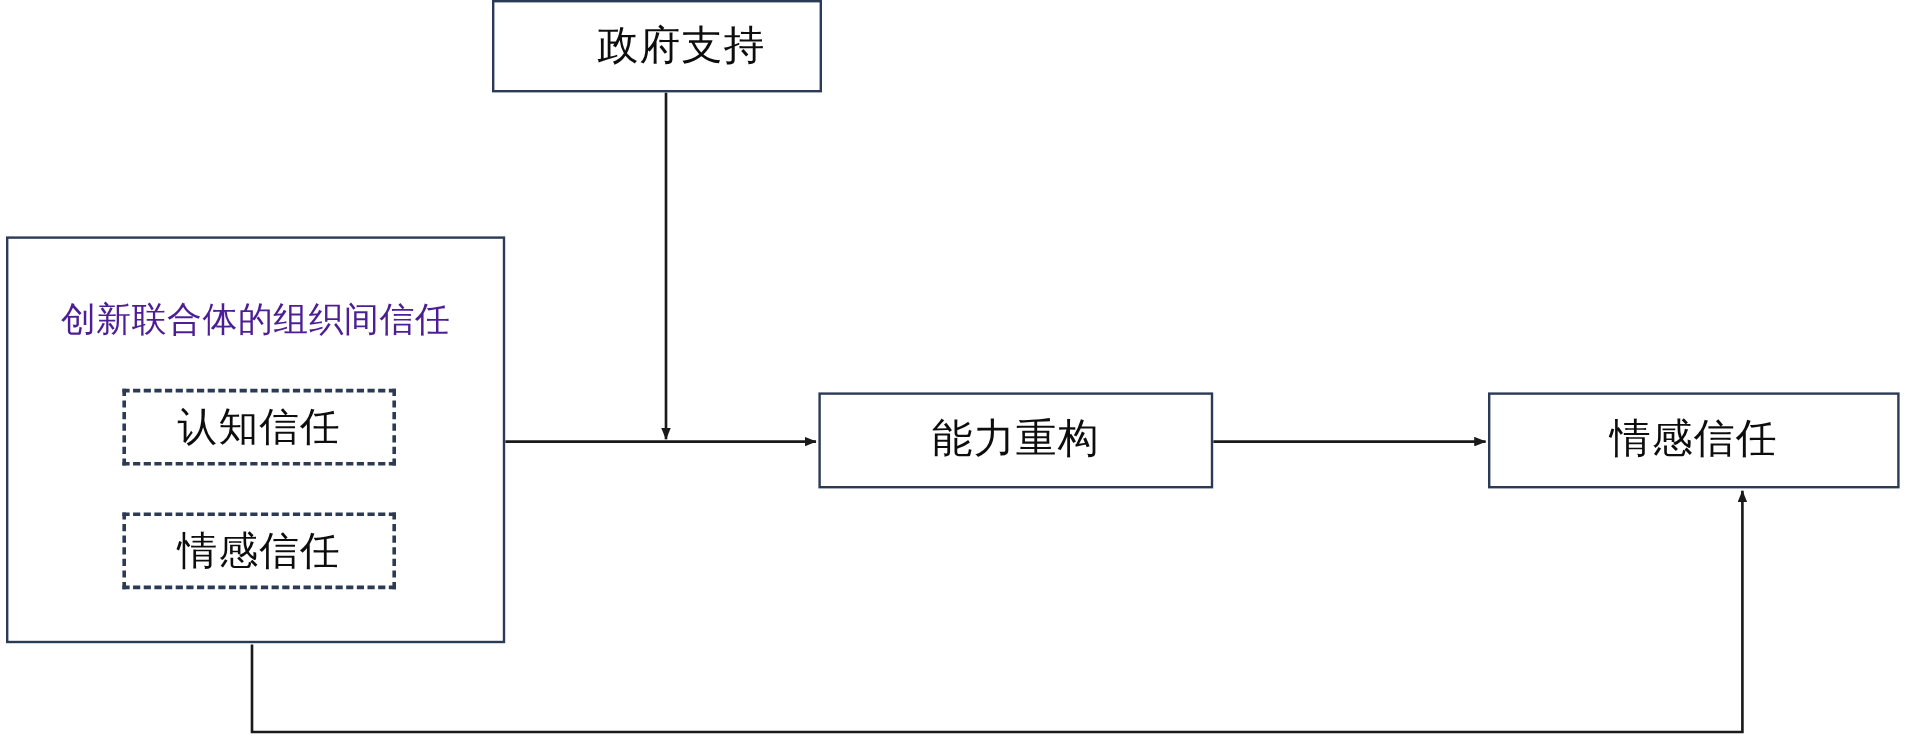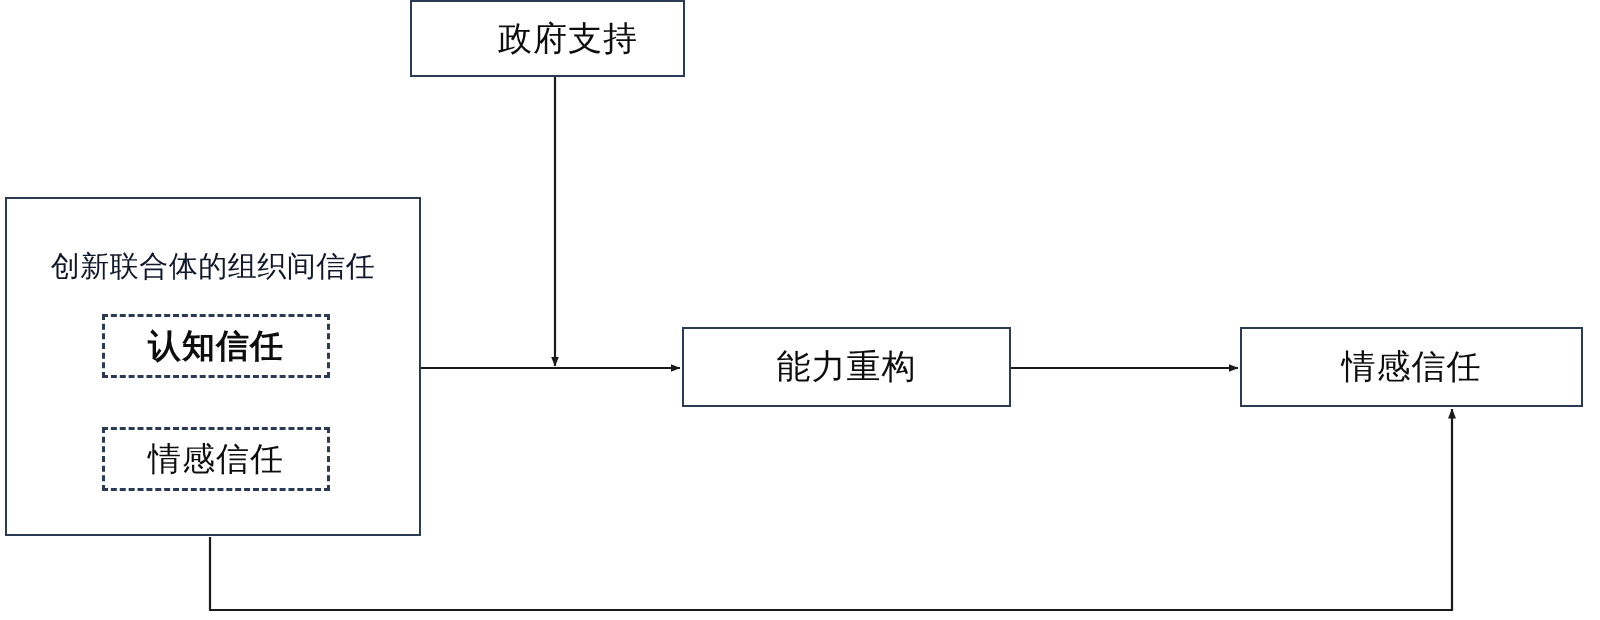--- a/index.html
+++ b/index.html
@@ -50,45 +50,44 @@
     height: 339px;
     display: block;
   }
   #node-trust .composite-title {
     position: absolute;
     left: 0;
     right: 0;
     top: 48px;
     text-align: center;
     font-size: 29px;
-    color: #0f172a;
+    color: #4c1d95;
     white-space: nowrap;
     letter-spacing: 0.5px;
   }
   .subnode {
     position: absolute;
     box-sizing: border-box;
     border: 3px dashed #2b3a55;
     background: #ffffff;
     display: flex;
     align-items: center;
     justify-content: center;
   }
   .subnode-label {
     font-size: 33px;
     color: #0d0d0d;
     white-space: nowrap;
     letter-spacing: 1px;
   }
   #subnode-cognitive {
     left: 95px;
-    top: 115px;
+    top: 125px;
     width: 228px;
     height: 64px;
-    font-weight: bold;
   }
   #subnode-affective {
     left: 95px;
     top: 228px;
     width: 228px;
     height: 64px;
     text-align: center;
   }
   
   #node-capability {

